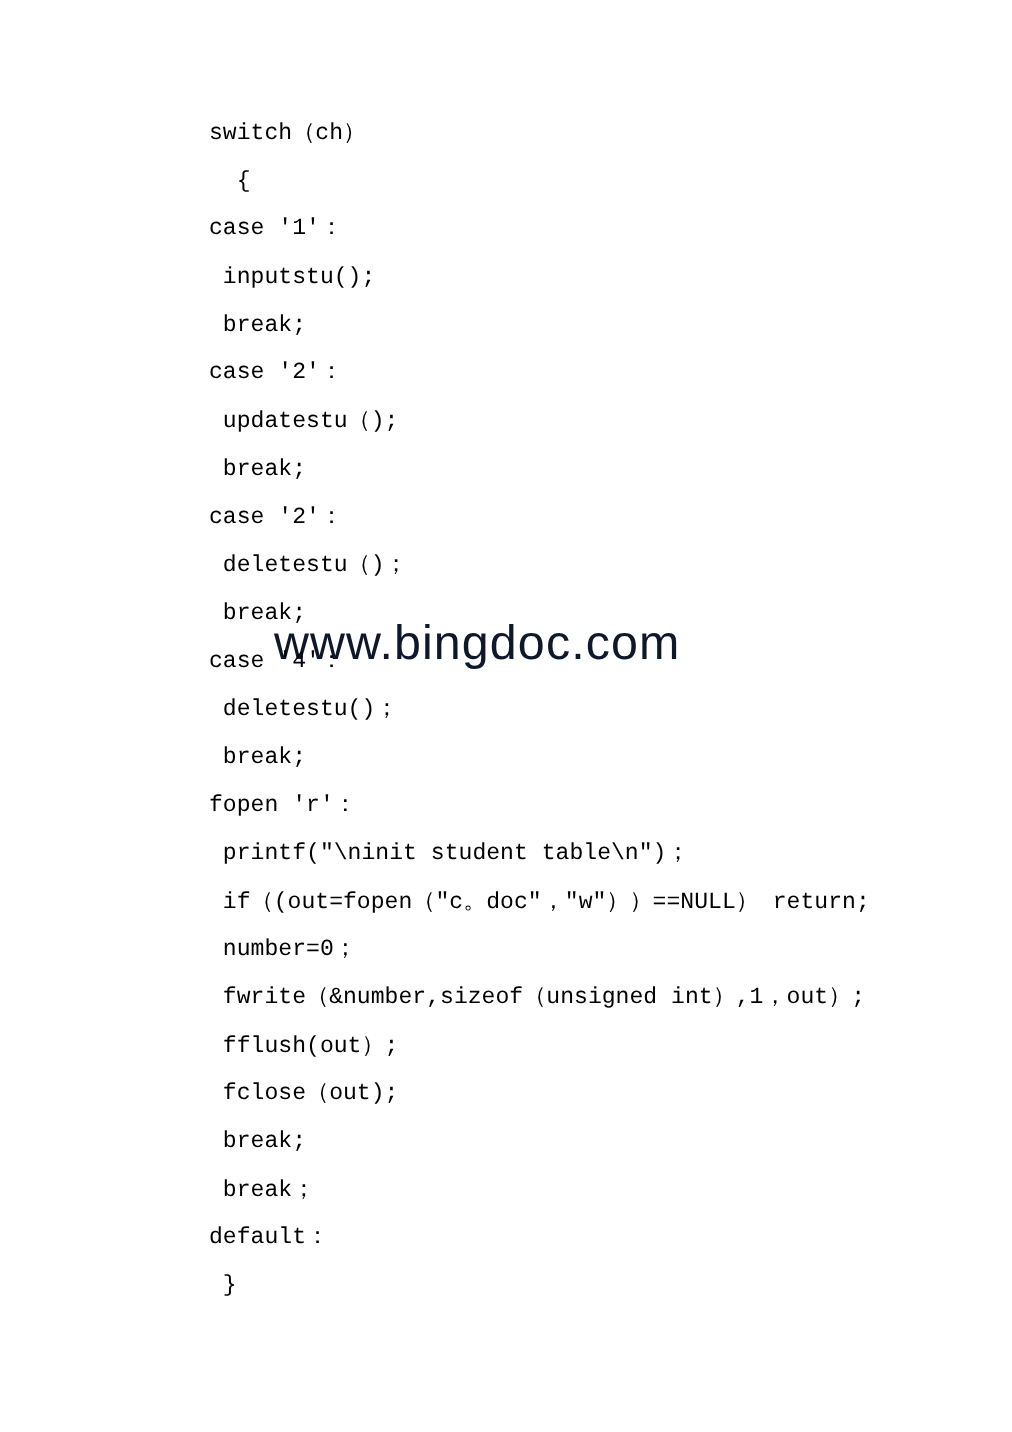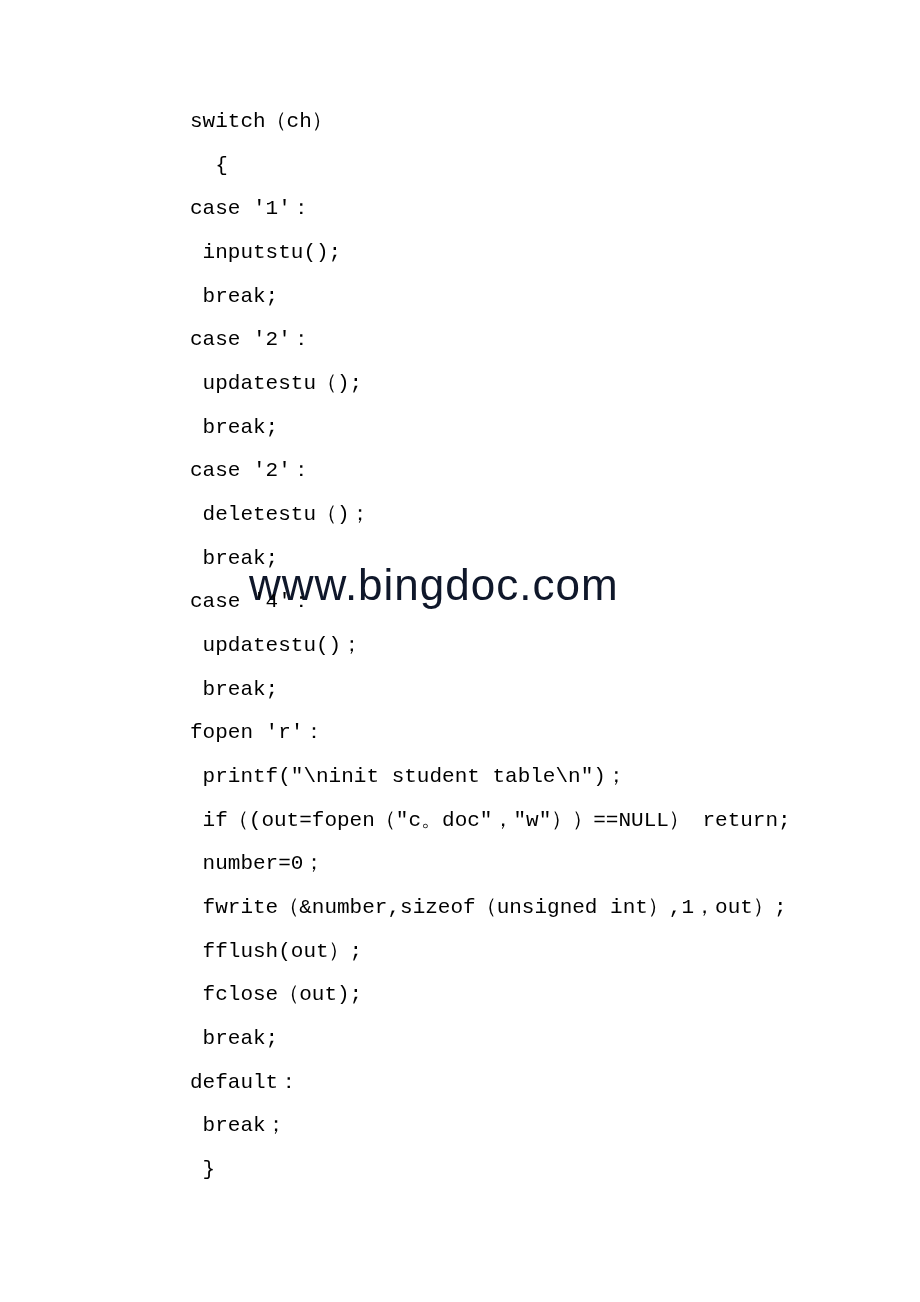--- a/index.html
+++ b/index.html
@@ -50,26 +50,26 @@
   <div class="code-line">case '1'：</div>
   <div class="code-line"> inputstu();</div>
   <div class="code-line"> break;</div>
   <div class="code-line">case '2'：</div>
   <div class="code-line"> updatestu（);</div>
   <div class="code-line"> break;</div>
   <div class="code-line">case '2'：</div>
   <div class="code-line"> deletestu（)；</div>
   <div class="code-line"> break;</div>
   <div class="code-line">case '4'：</div>
-  <div class="code-line"> updatestu()；</div>
+  <div class="code-line"> deletestu()；</div>
   <div class="code-line"> break;</div>
   <div class="code-line">fopen 'r'：</div>
   <div class="code-line"> printf("\ninit student table\n")；</div>
   <div class="code-line"> if（(out=fopen（"c。doc"，"w"））==NULL） return;</div>
   <div class="code-line"> number=0；</div>
   <div class="code-line"> fwrite（&amp;number,sizeof（unsigned int）,1，out）;</div>
   <div class="code-line"> fflush(out）;</div>
   <div class="code-line"> fclose（out);</div>
   <div class="code-line"> break;</div>
+  <div class="code-line"> break；</div>
   <div class="code-line">default：</div>
-  <div class="code-line"> break；</div>
   <div class="code-line"> }</div>
 </div>
 
 </body></html>

